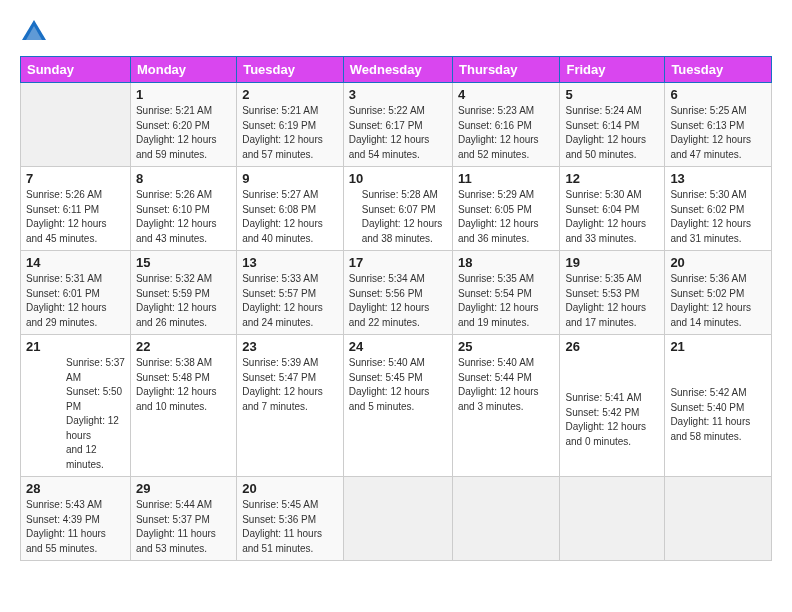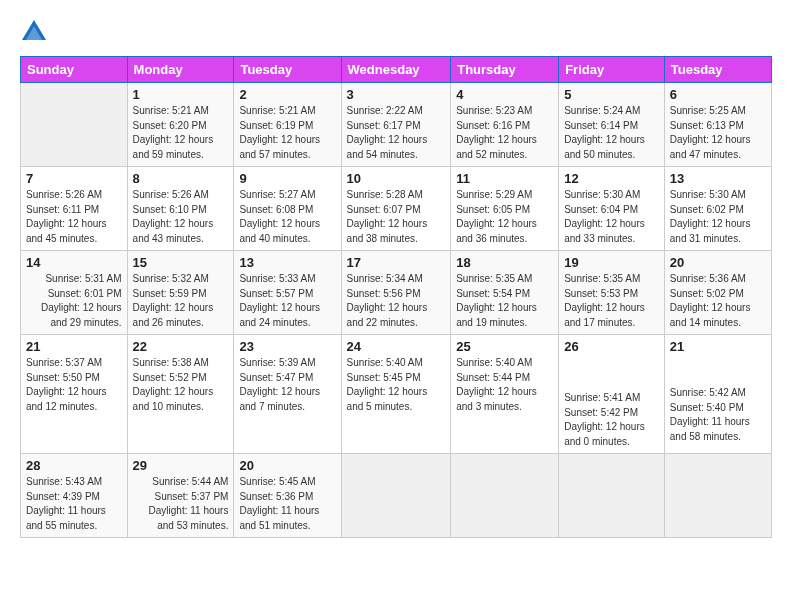--- a/index.html
+++ b/index.html
@@ -146,21 +146,21 @@
           </td>
           <td>
             <span class="day-num">2</span>
             <div class="day-info" style="white-space: pre-line;">Sunrise: 5:21 AM
 Sunset: 6:19 PM
 Daylight: 12 hours
 and 57 minutes.</div>
           </td>
           <td>
             <span class="day-num">3</span>
-            <div class="day-info" style="white-space: pre-line;">Sunrise: 2:22 AM
+            <div class="day-info" style="white-space: pre-line;">Sunrise: 5:22 AM
 Sunset: 6:17 PM
 Daylight: 12 hours
 and 54 minutes.</div>
           </td>
           <td>
             <span class="day-num">4</span>
             <div class="day-info" style="white-space: pre-line;">Sunrise: 5:23 AM
 Sunset: 6:16 PM
 Daylight: 12 hours
 and 52 minutes.</div>
@@ -197,21 +197,21 @@
           </td>
           <td>
             <span class="day-num">9</span>
             <div class="day-info" style="white-space: pre-line;">Sunrise: 5:27 AM
 Sunset: 6:08 PM
 Daylight: 12 hours
 and 40 minutes.</div>
           </td>
           <td>
             <span class="day-num">10</span>
-            <div class="day-info" style="white-space: pre-line;">Sunrise: 5:28 AM
+            <div class="day-info" style="white-space: pre-line; margin-left: 13px;">Sunrise: 5:28 AM
 Sunset: 6:07 PM
 Daylight: 12 hours
 and 38 minutes.</div>
           </td>
           <td>
             <span class="day-num">11</span>
             <div class="day-info" style="white-space: pre-line;">Sunrise: 5:29 AM
 Sunset: 6:05 PM
 Daylight: 12 hours
 and 36 minutes.</div>
@@ -227,21 +227,21 @@
             <span class="day-num">13</span>
             <div class="day-info" style="white-space: pre-line;">Sunrise: 5:30 AM
 Sunset: 6:02 PM
 Daylight: 12 hours
 and 31 minutes.</div>
           </td>
         </tr>
         <tr>
           <td>
             <span class="day-num">14</span>
-            <div class="day-info" style="white-space: pre-line; text-align: right;">Sunrise: 5:31 AM
+            <div class="day-info" style="white-space: pre-line;">Sunrise: 5:31 AM
 Sunset: 6:01 PM
 Daylight: 12 hours
 and 29 minutes.</div>
           </td>
           <td>
             <span class="day-num">15</span>
             <div class="day-info" style="white-space: pre-line;">Sunrise: 5:32 AM
 Sunset: 5:59 PM
 Daylight: 12 hours
 and 26 minutes.</div>
@@ -278,29 +278,29 @@
             <span class="day-num">20</span>
             <div class="day-info" style="white-space: pre-line;">Sunrise: 5:36 AM
 Sunset: 5:02 PM
 Daylight: 12 hours
 and 14 minutes.</div>
           </td>
         </tr>
         <tr>
           <td>
             <span class="day-num">21</span>
-            <div class="day-info" style="white-space: pre-line;">Sunrise: 5:37 AM
+            <div class="day-info" style="white-space: pre-line; margin-left: 40px;">Sunrise: 5:37 AM
 Sunset: 5:50 PM
 Daylight: 12 hours
 and 12 minutes.</div>
           </td>
           <td>
             <span class="day-num">22</span>
             <div class="day-info" style="white-space: pre-line;">Sunrise: 5:38 AM
-Sunset: 5:52 PM
+Sunset: 5:48 PM
 Daylight: 12 hours
 and 10 minutes.</div>
           </td>
           <td>
             <span class="day-num">23</span>
             <div class="day-info" style="white-space: pre-line;">Sunrise: 5:39 AM
 Sunset: 5:47 PM
 Daylight: 12 hours
 and 7 minutes.</div>
           </td>
@@ -336,21 +336,21 @@
         <tr>
           <td>
             <span class="day-num">28</span>
             <div class="day-info" style="white-space: pre-line;">Sunrise: 5:43 AM
 Sunset: 4:39 PM
 Daylight: 11 hours
 and 55 minutes.</div>
           </td>
           <td>
             <span class="day-num">29</span>
-            <div class="day-info" style="white-space: pre-line; text-align: right;">Sunrise: 5:44 AM
+            <div class="day-info" style="white-space: pre-line;">Sunrise: 5:44 AM
 Sunset: 5:37 PM
 Daylight: 11 hours
 and 53 minutes.</div>
           </td>
           <td>
             <span class="day-num">20</span>
             <div class="day-info" style="white-space: pre-line;">Sunrise: 5:45 AM
 Sunset: 5:36 PM
 Daylight: 11 hours
 and 51 minutes.</div>

